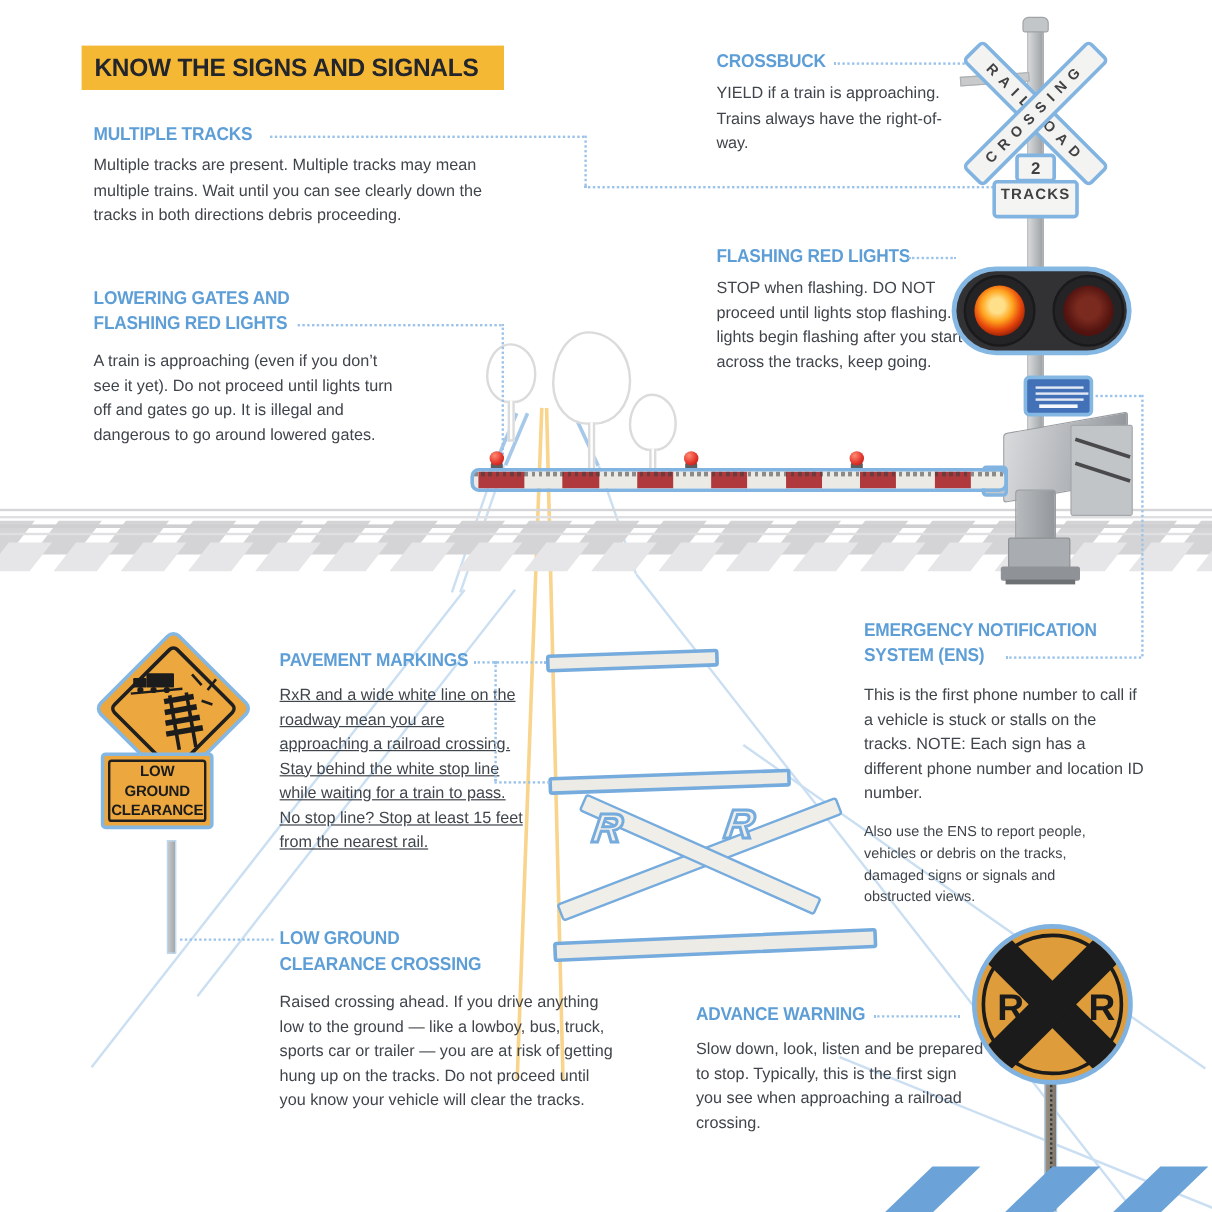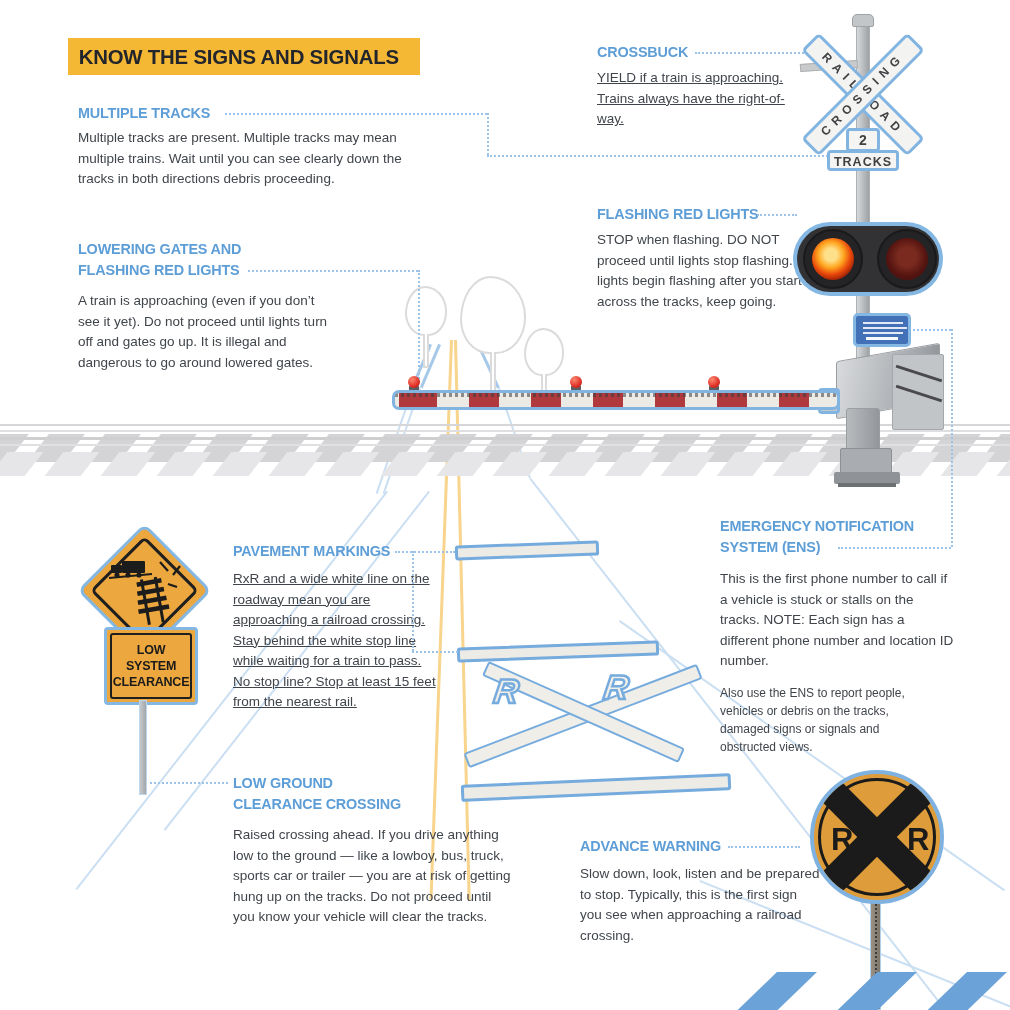--- a/index.html
+++ b/index.html
@@ -122,21 +122,21 @@
     <span>KNOW THE SIGNS AND SIGNALS</span>
   </div>
 
   <div class="h" style="left:78px;top:104px;">MULTIPLE TRACKS</div>
   <div class="b" style="left:78px;top:128px;width:355px;">Multiple tracks are present. Multiple tracks may mean multiple trains. Wait until you can see clearly down the tracks in both directions debris proceeding.</div>
   <div class="dh" style="left:225px;top:113px;width:262px;"></div>
   <div class="dv" style="left:487px;top:113px;height:42px;"></div>
   <div class="dh" style="left:487px;top:155px;width:345px;"></div>
 
   <div class="h" style="left:597px;top:43px;">CROSSBUCK</div>
-  <div class="b" style="left:597px;top:68px;width:195px;text-decoration:underline;">YIELD if a train is approaching. Trains always have the right-of-way.</div>
+  <div class="b" style="left:597px;top:68px;width:195px;">YIELD if a train is approaching. Trains always have the right-of-way.</div>
   <div class="dh" style="left:695px;top:52px;width:120px;"></div>
 
   <div class="h" style="left:597px;top:205px;">FLASHING RED LIGHTS</div>
   <div class="b" style="left:597px;top:230px;width:220px;">STOP when flashing. DO NOT proceed until lights stop flashing. If lights begin flashing after you start across the tracks, keep going.</div>
   <div class="dh" style="left:757px;top:214px;width:40px;"></div>
 
   <div class="h" style="left:78px;top:240px;">LOWERING GATES AND</div>
   <div class="h" style="left:78px;top:261px;">FLASHING RED LIGHTS</div>
   <div class="b" style="left:78px;top:291px;width:250px;">A train is approaching (even if you don’t see it yet). Do not proceed until lights turn off and gates go up. It is illegal and dangerous to go around lowered gates.</div>
   <div class="dh" style="left:248px;top:270px;width:170px;"></div>
@@ -148,21 +148,21 @@
 
   <div class="blade" style="transform:rotate(45deg);">
     <span>RAILROAD</span>
   </div>
   <div class="blade" style="transform:rotate(-45deg);">
     <span>CROSSING</span>
   </div>
   <div class="plate" style="left:846px;top:128px;width:34px;height:24px;font-size:14px;line-height:18px;">
     <span>2</span>
   </div>
-  <div class="plate" style="left:827px;top:150px;width:72px;height:21px;font-size:12.5px;line-height:18px;letter-spacing:1px;">
+  <div class="plate" style="left:827px;top:150px;width:72px;height:32px;font-size:12.5px;line-height:18px;letter-spacing:1px;">
     <span>TRACKS</span>
   </div>
 
   <div style="position:absolute;left:793px;top:222px;width:150px;height:74px;background:#85B7E3;border-radius:40px;"></div>
   <div style="position:absolute;left:797px;top:226px;width:142px;height:66px;background:#323234;border-radius:36px;"></div>
   <div style="position:absolute;left:803px;top:229px;width:60px;height:60px;border-radius:50%;background:#242426;border:2px solid #1A1A1C;"></div>
   <div style="position:absolute;left:812px;top:238px;width:42px;height:42px;border-radius:50%;background:radial-gradient(circle at 45% 40%,#FFE08A 0 18%,#FFA51F 38%,#E8470B 58%,#8F1B06 78%,#5E1208);"></div>
   <div style="position:absolute;left:877px;top:229px;width:60px;height:60px;border-radius:50%;background:#242426;border:2px solid #1A1A1C;"></div>
   <div style="position:absolute;left:886px;top:238px;width:42px;height:42px;border-radius:50%;background:radial-gradient(circle at 50% 45%,#7A2A1E 0 30%,#541410 62%,#3F0E0B);"></div>
 
@@ -241,25 +241,25 @@
         <rect x="36" y="24" width="3" height="46"></rect>
         <rect x="50" y="24" width="3" height="46"></rect>
       </g>
       <g stroke="#1c1c1c" stroke-width="2.2" fill="none">
         <path d="M52 8l8 9"></path>
           <path d="M72 12l-7 9"></path>
           <path d="M60 30l9 3"></path>
       </g>
     </svg>
   </div>
-  <div class="ysign" style="position:absolute;left:104px;top:627px;width:94px;height:78px;border-radius:4px;">
+  <div class="ysign" style="position:absolute;left:84px;top:627px;width:94px;height:64px;border-radius:4px;">
     <div style="position:absolute;left:3px;top:3px;right:3px;bottom:3px;border:2.5px solid #1F1F1F;border-radius:3px;
          display:flex;flex-direction:column;align-items:center;justify-content:center;font-weight:bold;font-size:12.5px;line-height:1.3;color:#1B1B1B;letter-spacing:-0.2px;">
       <span>LOW</span>
-      <span>SYSTEM</span>
+      <span>GROUND</span>
       <span>CLEARANCE</span>
     </div>
   </div>
   <div style="position:absolute;left:139px;top:700px;width:8px;height:95px;background:linear-gradient(90deg,#C6C9CC,#A3A7AA);border:1px solid #BBD7F0;"></div>
 
   <div class="h" style="left:233px;top:774px;">LOW GROUND</div>
   <div class="h" style="left:233px;top:795px;">CLEARANCE CROSSING</div>
   <div class="b" style="left:233px;top:825px;width:280px;">Raised crossing ahead. If you drive anything low to the ground — like a lowboy, bus, truck, sports car or trailer — you are at risk of getting hung up on the tracks. Do not proceed until you know your vehicle will clear the tracks.</div>
   <div class="dh" style="left:150px;top:782px;width:78px;"></div>
 

